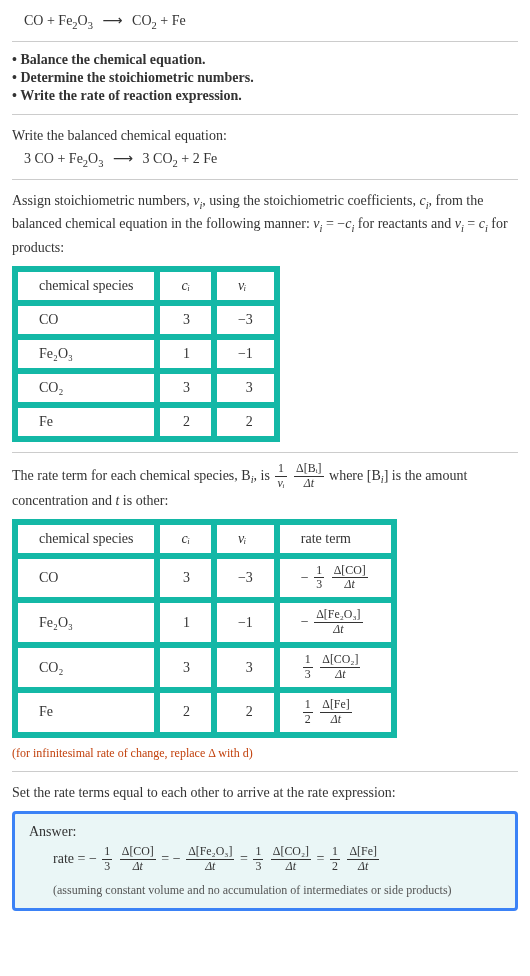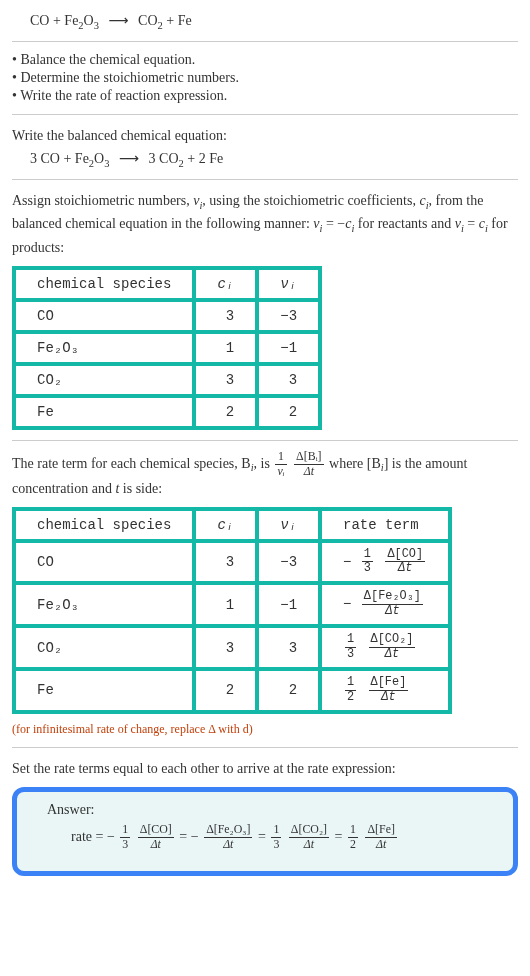--- a/index.html
+++ b/index.html
@@ -18,64 +18,65 @@
     .section {
       margin-bottom: 8px;
     }
     .divider {
       border: none;
       border-top: 1px solid #ccc;
       margin: 10px 0;
     }
     .equation {
       font-family: Georgia, serif;
-      margin: 4px 18px;
+      margin: 4px 12px;
     }
     .sub {
       font-size: 0.75em;
       vertical-align: sub;
     }
     .arrow {
       margin: 0 6px;
     }
     .bullet-list {
       margin: 4px 0;
+      font-weight: bold;
     }
     .bullet-item {
       margin: 2px 0;
     }
     table {
       border-collapse: collapse;
       margin: 8px 0;
     }
     th, td {
-      border: 4px solid #14b8a6;
+      border: 6px solid #14b8a6;
       padding: 6px 21px;
       text-align: left;
-      font-family: Liberation Mono, monospace;
+      font-family: Liberation Serif, serif;
     }
     th {
       font-weight: normal;
       background: #fff;
     }
     .table-num {
       text-align: right;
     }
     .paragraph {
       line-height: 1.5;
       margin: 4px 0;
     }
     .italic {
       font-style: italic;
     }
     .answer-box {
       background: #eaf6f6;
-      border: 5px solid #3b82f6;
-      border-radius: 12px;
-      padding: 10px 30px;
+      border: 3px solid #3b82f6;
+      border-radius: 4px;
+      padding: 10px 14px;
       margin-top: 8px;
     }
     .answer-label {
       margin-bottom: 6px;
     }
     .answer-eq {
       margin-left: 24px;
       margin-bottom: 10px;
     }
     .answer-note {
@@ -177,21 +178,21 @@
     </table>
 </div>
 
 <hr class="divider">
 
 <div class="section">
   <div class="paragraph">
     <span>The rate term for each chemical species, B</span><span class="sub italic">i</span><span>, is </span>
     <span class="frac"><span class="num">1</span><span class="den italic">νᵢ</span></span>
     <span class="frac"><span class="num">Δ[Bᵢ]</span><span class="den italic">Δt</span></span>
-    <span> where [B</span><span class="sub italic">i</span><span>] is the amount concentration and </span><span class="italic">t</span><span> is side:</span>
+    <span> where [B</span><span class="sub italic">i</span><span>] is the amount concentration and </span><span class="italic">t</span><span> is other:</span>
   </div>
 
   <table>
     <tbody>
         <tr>
       <th>chemical species</th>
       <th class="italic">cᵢ</th>
       <th class="italic">νᵢ</th>
       <th>rate term</th>
     </tr>
@@ -250,14 +251,15 @@
       <span class="frac"><span class="num">Δ[CO]</span><span class="den italic">Δt</span></span>
       <span> = −</span>
       <span class="frac"><span class="num">Δ[Fe₂O₃]</span><span class="den italic">Δt</span></span>
       <span> = </span>
       <span class="frac"><span class="num">1</span><span class="den">3</span></span>
       <span class="frac"><span class="num">Δ[CO₂]</span><span class="den italic">Δt</span></span>
       <span> = </span>
       <span class="frac"><span class="num">1</span><span class="den">2</span></span>
       <span class="frac"><span class="num">Δ[Fe]</span><span class="den italic">Δt</span></span>
     </div>
+    <div class="answer-note">(assuming constant volume and no accumulation of intermediates or side products)</div>
   </div>
 </div>
 
 </body></html>

